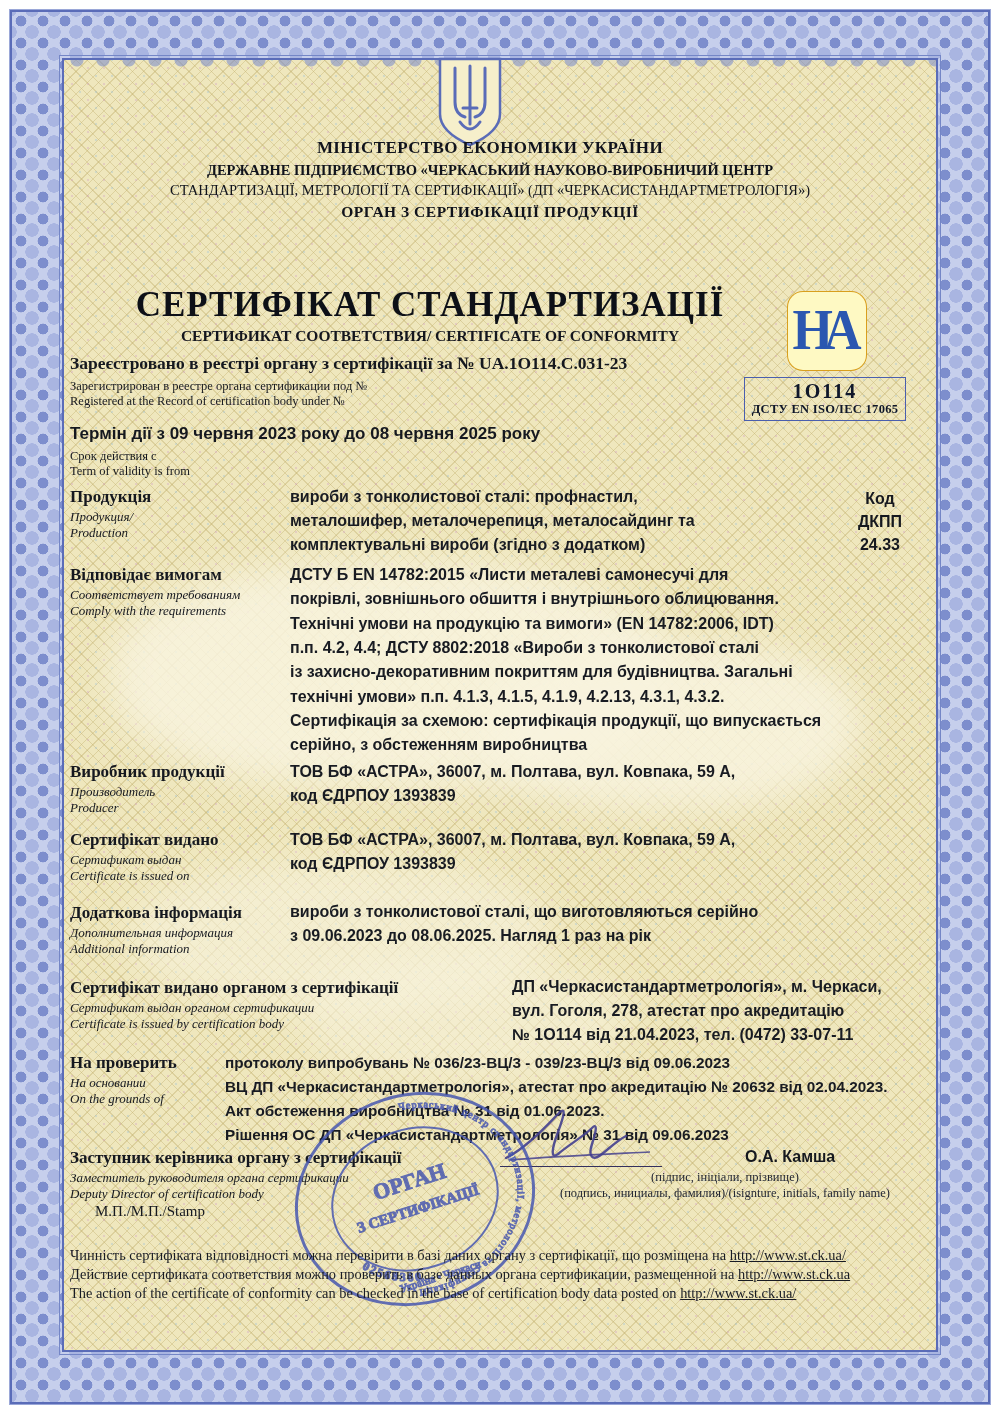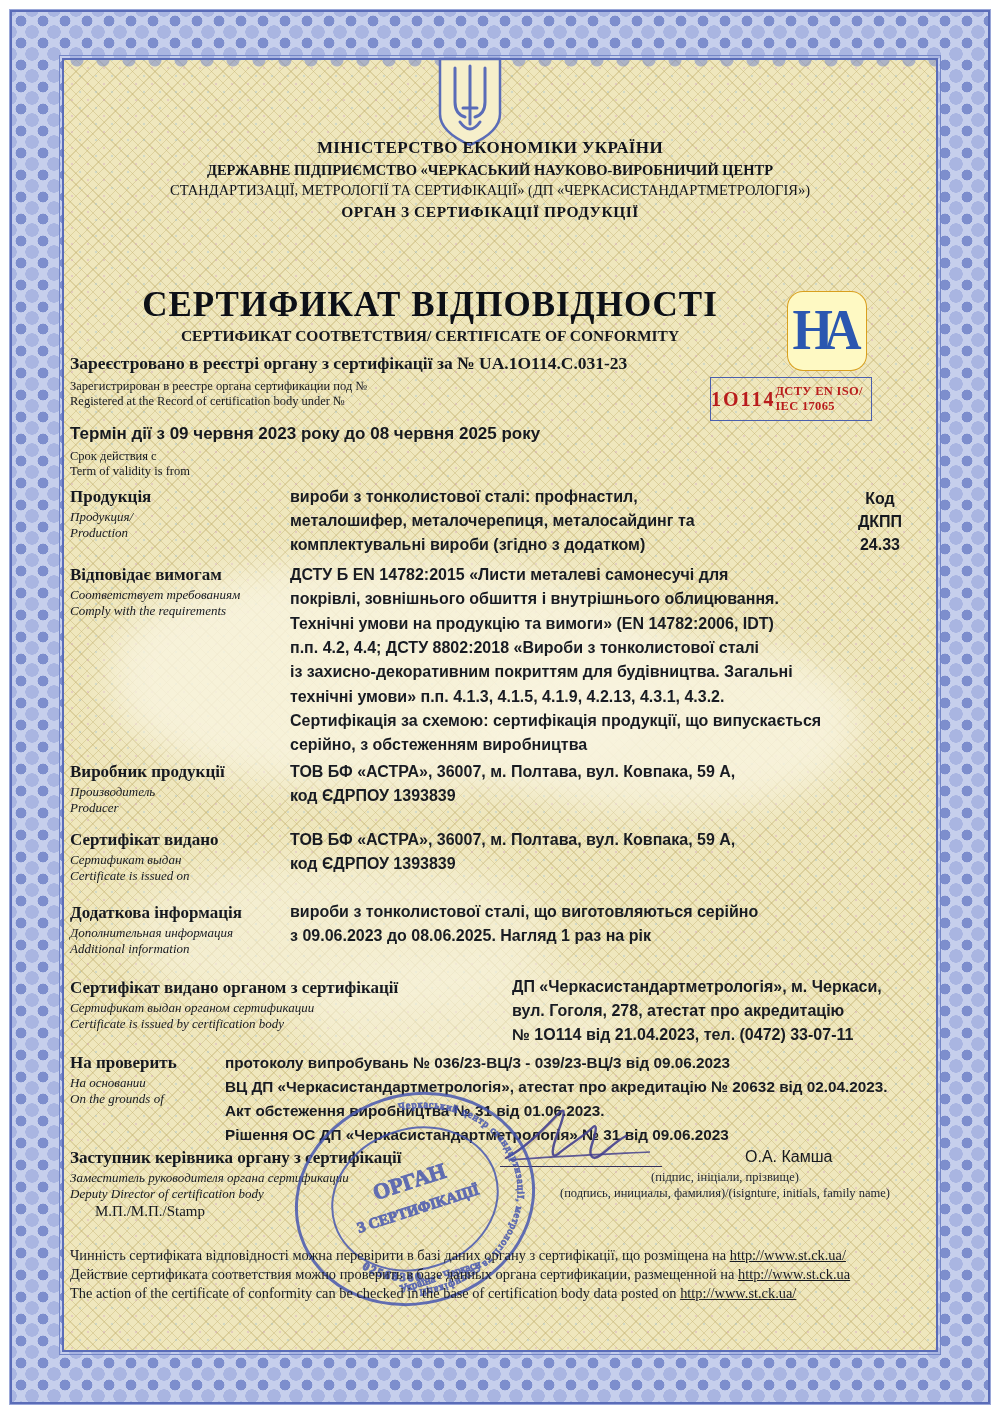--- a/index.html
+++ b/index.html
@@ -51,36 +51,36 @@
   .title{left:70px;right:210px;top:285px;text-align:center;font-size:35px;font-weight:bold;letter-spacing:1px;color:#0d1017;}
   .subtitle{left:70px;right:210px;top:327px;text-align:center;font-size:15.5px;font-weight:bold;color:#14161e;}
 
   .reg1{left:70px;top:353px;font-size:17.5px;font-weight:bold;}
   .reg23{left:70px;top:379px;font-size:12.5px;line-height:1.2;}
 
   .logo-box{left:788px;top:292px;width:78px;height:78px;background:#fef9c3;border-radius:15px;
     display:flex;align-items:center;justify-content:center;box-shadow:0 0 0 1px #d99f1d;}
   .logo-glyph{font-family:"Liberation Serif", serif;font-weight:bold;font-size:52px;color:#2b57b0;
     letter-spacing:-9px;transform:scaleY(1.08);line-height:1;padding-right:9px;}
-  .accr-box{left:710px;top:377px;width:160px;height:42px;border:1.5px solid #4a5fae;
-    display:flex;flex-direction:row;align-items:center;justify-content:center;color:#b91c1c;}
+  .accr-box{left:744px;top:377px;width:160px;height:42px;border:1.5px solid #4a5fae;
+    display:flex;flex-direction:column;align-items:center;justify-content:center;color:#0f172a;}
   .accr-num{font-size:20px;font-weight:bold;letter-spacing:2px;line-height:1.05;}
   .accr-std{font-size:12.5px;font-weight:bold;letter-spacing:.3px;}
 
   .validity1{left:70px;top:424px;font-size:17px;font-weight:bold;font-family:"Liberation Sans",sans-serif;}
   .validity23{left:70px;top:449px;font-size:12.5px;line-height:1.2;}
 
   .lbl .u{font-size:17px;font-weight:bold;line-height:1.15;}
   .lbl .s{font-size:13px;line-height:1.25;margin-top:2px;font-style:italic;}
   .val{font-family:"Liberation Sans",sans-serif;font-weight:bold;font-size:16px;line-height:1.5;color:#181b22;}
   .code{left:830px;top:487px;width:100px;text-align:center;font-family:"Liberation Sans",sans-serif;
     font-weight:bold;font-size:16px;line-height:1.45;}
 
   .sigline{left:500px;top:1166px;width:162px;border-bottom:1.5px solid #33305e;height:0;}
-  .name{left:745px;top:1148px;font-family:"Liberation Sans",sans-serif;font-weight:normal;font-size:16px;}
+  .name{left:745px;top:1148px;font-family:"Liberation Sans",sans-serif;font-weight:bold;font-size:16px;}
   .caps{left:505px;top:1170px;width:440px;text-align:center;font-size:12.5px;line-height:1.25;color:#232734;}
   .mp{left:95px;top:1203px;font-size:15px;}
 
   .footer{left:70px;top:1246px;right:64px;font-size:14.4px;line-height:1.32;color:#181b24;}
   .footer .link{text-decoration:underline;}
 
   svg text{font-family:"Liberation Serif", serif;}
 </style>
 </head>
 <body>
@@ -105,21 +105,21 @@
     </g>
   </svg>
 
   <div class="abs hdr">
     <div class="l1">МІНІСТЕРСТВО ЕКОНОМІКИ УКРАЇНИ</div>
     <div class="l2">ДЕРЖАВНЕ ПІДПРИЄМСТВО «ЧЕРКАСЬКИЙ НАУКОВО-ВИРОБНИЧИЙ ЦЕНТР</div>
     <div class="l3">СТАНДАРТИЗАЦІЇ, МЕТРОЛОГІЇ ТА СЕРТИФІКАЦІЇ» (ДП «ЧЕРКАСИСТАНДАРТМЕТРОЛОГІЯ»)</div>
     <div class="l4">ОРГАН З СЕРТИФІКАЦІЇ ПРОДУКЦІЇ</div>
   </div>
 
-  <div class="abs title">СЕРТИФИКАТ ВІДПОВІДНОСТІ</div>
+  <div class="abs title">СЕРТИФІКАТ СТАНДАРТИЗАЦІЇ</div>
   <div class="abs subtitle">СЕРТИФИКАТ СООТВЕТСТВИЯ/ CERTIFICATE OF CONFORMITY</div>
 
   <div class="abs reg1">Зареєстровано в реєстрі органу з сертифікації за № UA.1О114.С.031-23</div>
   <div class="abs reg23 ml">Зарегистрирован в реестре органа сертификации под №
 Registered at the Record of certification body under №</div>
 
   <div class="abs logo-box">
     <div class="logo-glyph">НА</div>
   </div>
   <div class="abs accr-box">

